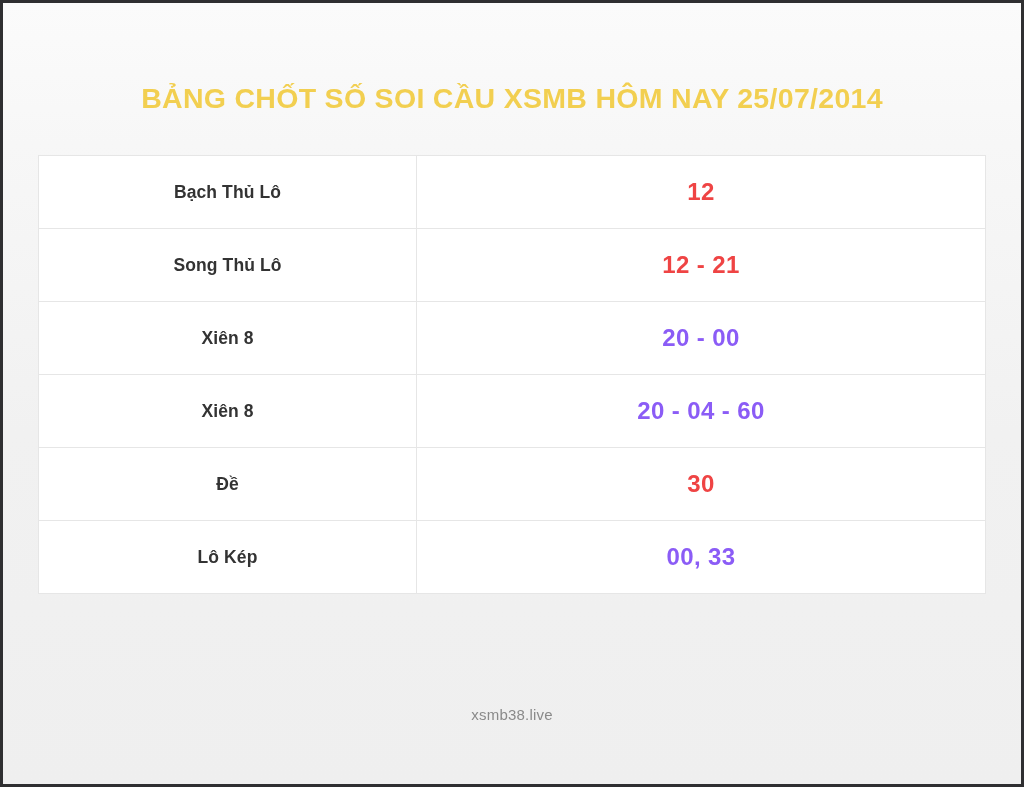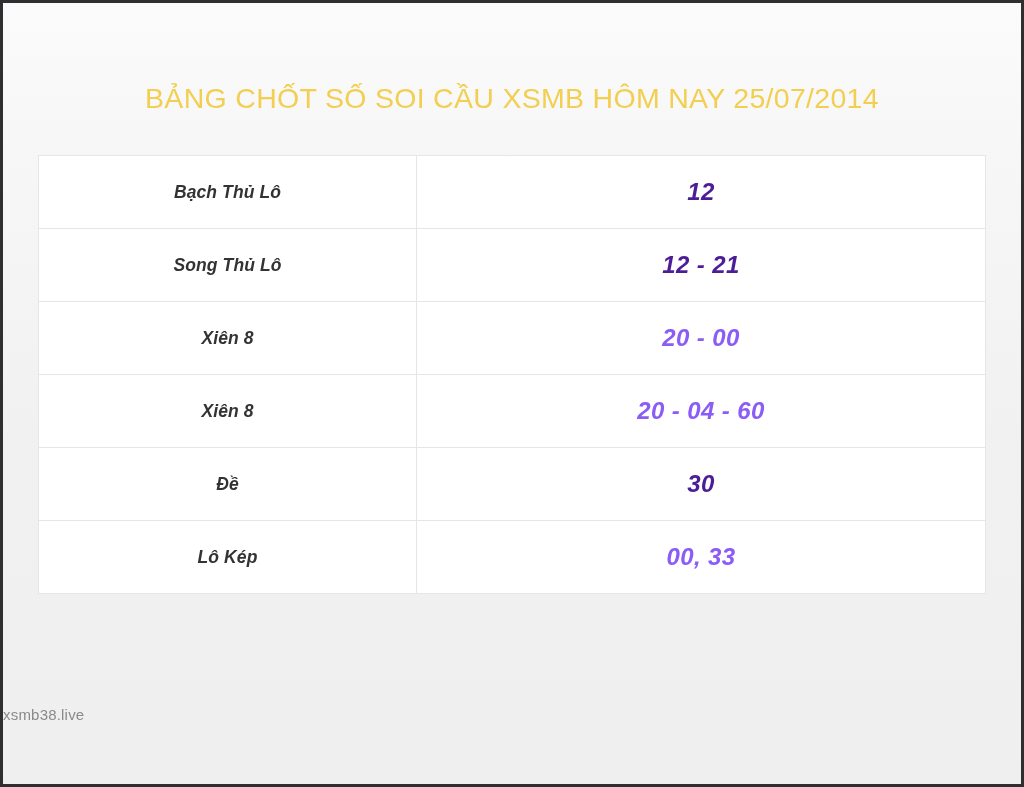--- a/index.html
+++ b/index.html
@@ -31,38 +31,37 @@
     height: 100%;
     box-sizing: border-box;
   }
   .title {
     position: absolute;
     left: 0;
     right: 0;
     top: 79px;
     text-align: center;
     font-size: 28.5px;
-    font-weight: normal;
+    font-weight: bold;
     letter-spacing: 0.3px;
     color: #f2cf50;
     text-transform: uppercase;
     white-space: nowrap;
   }
   .table {
     position: absolute;
     left: 35px;
     top: 152px;
     width: 948px;
     border-collapse: collapse;
     background: #ffffff;
     box-sizing: border-box;
   }
   .table tr {
     height: 73px;
-    font-style: italic;
   }
   .table td {
     border: 1px solid #e6e6e6;
     background: #ffffff;
     text-align: center;
     vertical-align: middle;
     padding: 0;
     box-sizing: border-box;
   }
   .table td.label-cell {
@@ -72,27 +71,28 @@
     color: #333333;
     letter-spacing: 0.1px;
   }
   .table td.value-cell {
     font-size: 24px;
     font-weight: bold;
     color: #8b5cf6;
     letter-spacing: 0.4px;
   }
   .table td.value-cell.highlight {
-    color: #4c1d95;
+    color: #ef4444;
   }
   .footer {
     position: absolute;
     left: 0;
     right: 0;
     top: 703px;
+    text-align: center;
     font-size: 15px;
     color: #8a8a8a;
     letter-spacing: 0.2px;
   }
 </style>
 </head>
 <body>
 
 <div id="page">
   <div class="card">

